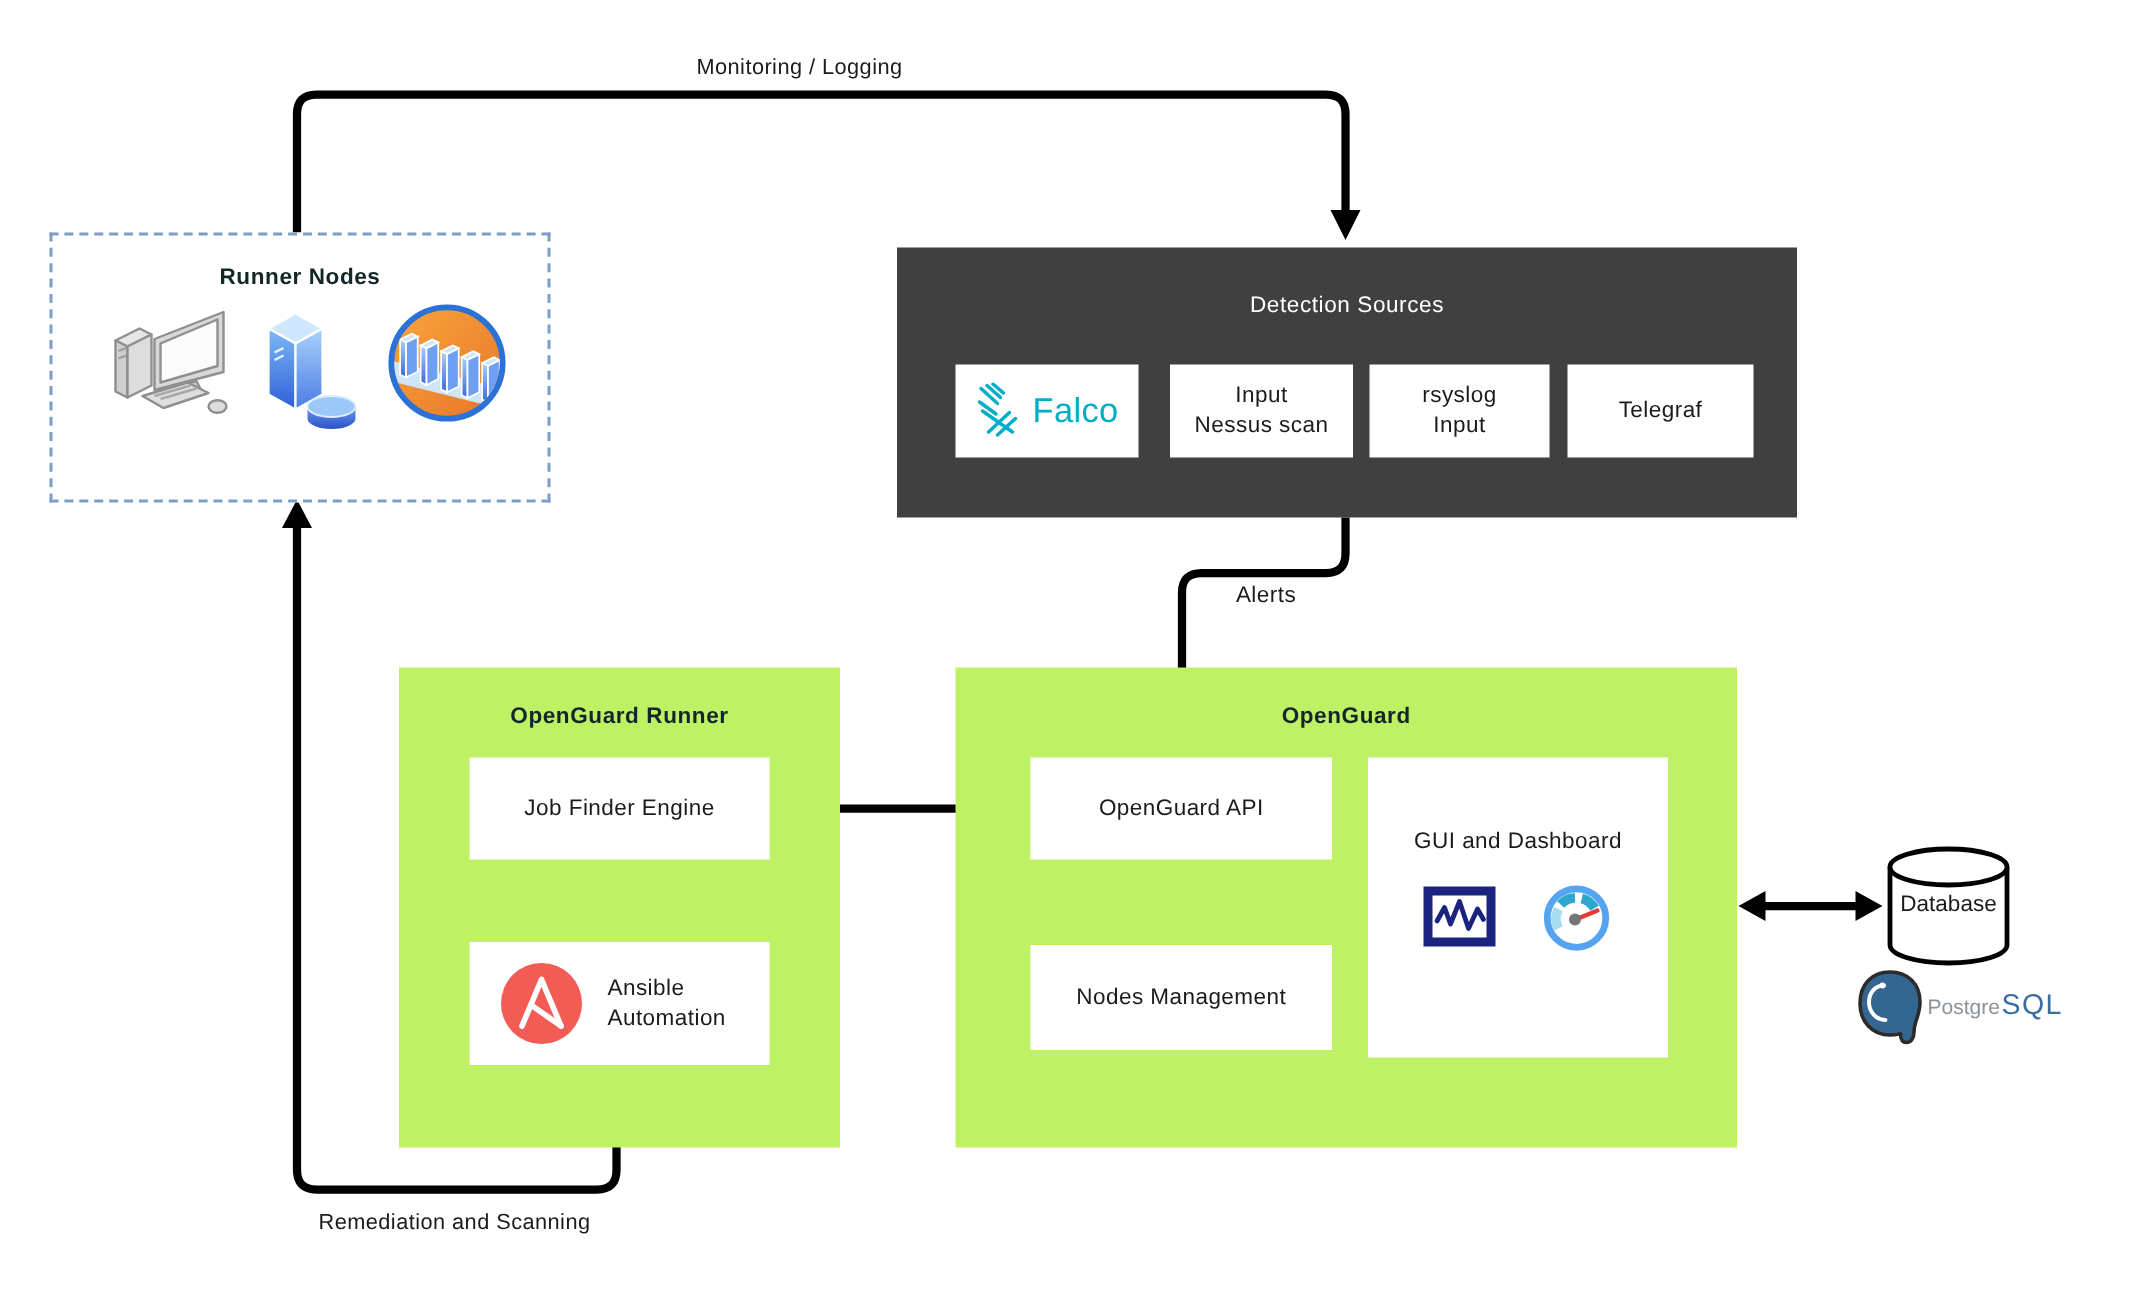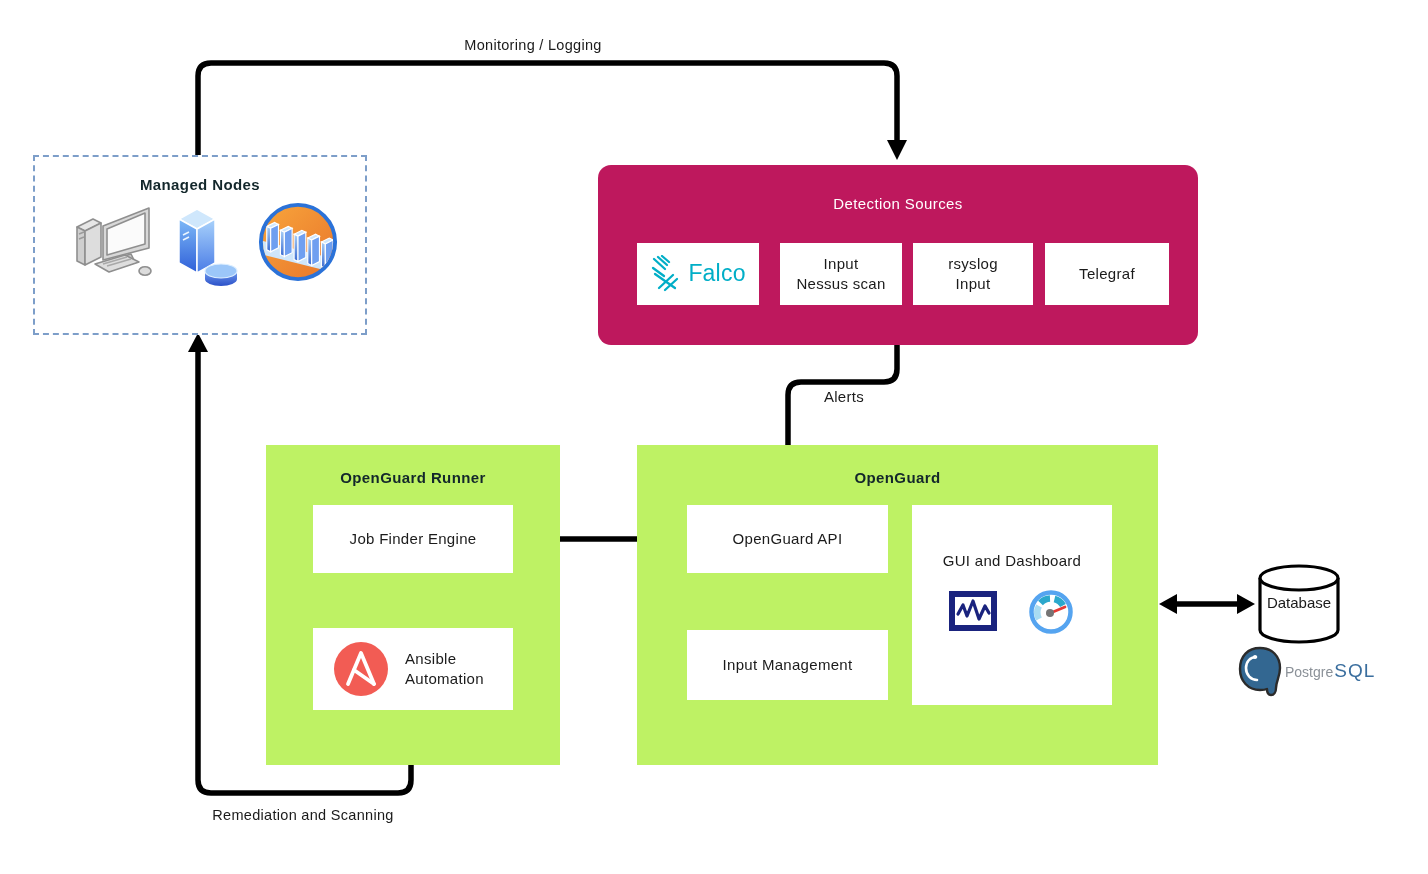--- a/index.html
+++ b/index.html
@@ -3,21 +3,21 @@
 <meta charset="utf-8">
 <style>
   html,body{margin:0;padding:0;background:#fff;}
   #stage{
     position:relative;width:1428px;height:874px;background:#ffffff;
     font-family:"Liberation Sans", sans-serif;color:#1b1b1b;overflow:hidden;
   }
   .abs{position:absolute;}
   
   .panel-teal{background:#bef264;}
-  .panel-red{background:#be185d;border-radius:13px;}
+  .panel-red{background:#404040;}
   .panel-dashed{background:#ffffff;border:2px dashed #7d9ec9;}
   .panel-title{
     position:absolute;left:0;right:0;text-align:center;
     font-size:15px;font-weight:600;letter-spacing:.4px;color:#13272b;
   }
   .panel-title.white{color:#ffffff;font-weight:500;}
   
   .node{
     position:absolute;background:#ffffff;display:flex;align-items:center;justify-content:center;
     font-size:15px;font-weight:500;letter-spacing:.3px;text-align:center;line-height:1.35;
@@ -76,21 +76,21 @@
       <polygon points="1177,594 1177,614 1159,604" fill="#000" stroke="none"></polygon>
       <polygon points="1237,594 1237,614 1255,604" fill="#000" stroke="none"></polygon>
     </g>
   </svg>
 
   <div class="edge-label abs" style="left:408px;top:37px;width:250px;">Monitoring / Logging</div>
   <div class="edge-label abs" style="left:794px;top:388px;width:100px;font-size:15px;">Alerts</div>
   <div class="edge-label abs" style="left:178px;top:807px;width:250px;">Remediation and Scanning</div>
 
   <div class="abs panel-dashed" style="left:33px;top:155px;width:330px;height:176px;">
-    <div class="panel-title" style="top:19px;">Managed Nodes</div>
+    <div class="panel-title" style="top:19px;">Runner Nodes</div>
 
     <svg class="abs" style="left:30px;top:44px;" width="92" height="86" viewBox="0 0 92 86">
       <g stroke="#8f8f8f" stroke-width="1.6" stroke-linejoin="round">
         <polygon points="12,26 28,18 36,22 20,30" fill="#e6e6e6"></polygon>
         <polygon points="12,26 12,60 20,64 20,30" fill="#cfcfcf"></polygon>
         <polygon points="20,30 36,22 36,56 20,64" fill="#dddddd"></polygon>
         <line x1="14" y1="33" x2="19" y2="31" stroke="#9a9a9a"></line>
         <line x1="14" y1="38" x2="19" y2="36" stroke="#9a9a9a"></line>
         <polygon points="38,25 84,7 84,47 38,59" fill="#d8d8d8"></polygon>
         <polygon points="42,28 80,12 80,43 42,54" fill="#fbfbfb"></polygon>
@@ -220,21 +220,21 @@
   </div>
 
   <div class="abs panel-teal" style="left:637px;top:445px;width:521px;height:320px;">
     <div class="panel-title" style="top:24px;">OpenGuard</div>
 
     <div class="node" style="left:50px;top:60px;width:201px;height:68px;">
       <span class="node-label">OpenGuard API</span>
     </div>
 
     <div class="node" style="left:50px;top:185px;width:201px;height:70px;">
-      <span class="node-label">Input Management</span>
+      <span class="node-label">Nodes Management</span>
     </div>
 
     <div class="node" style="left:275px;top:60px;width:200px;height:200px;">
       <div class="gui-title">GUI and Dashboard</div>
 
       <svg class="abs" style="left:36px;top:85px;" width="50" height="44" viewBox="0 0 50 44">
         <rect x="4" y="4" width="42" height="34" fill="#ffffff" stroke="#1a237e" stroke-width="6"></rect>
         <polyline points="10,24 15,15 19,26 25,11 31,29 37,16 41,23" fill="none" stroke="#1a237e" stroke-width="3.2" stroke-linejoin="round" stroke-linecap="round"></polyline>
       </svg>
 

